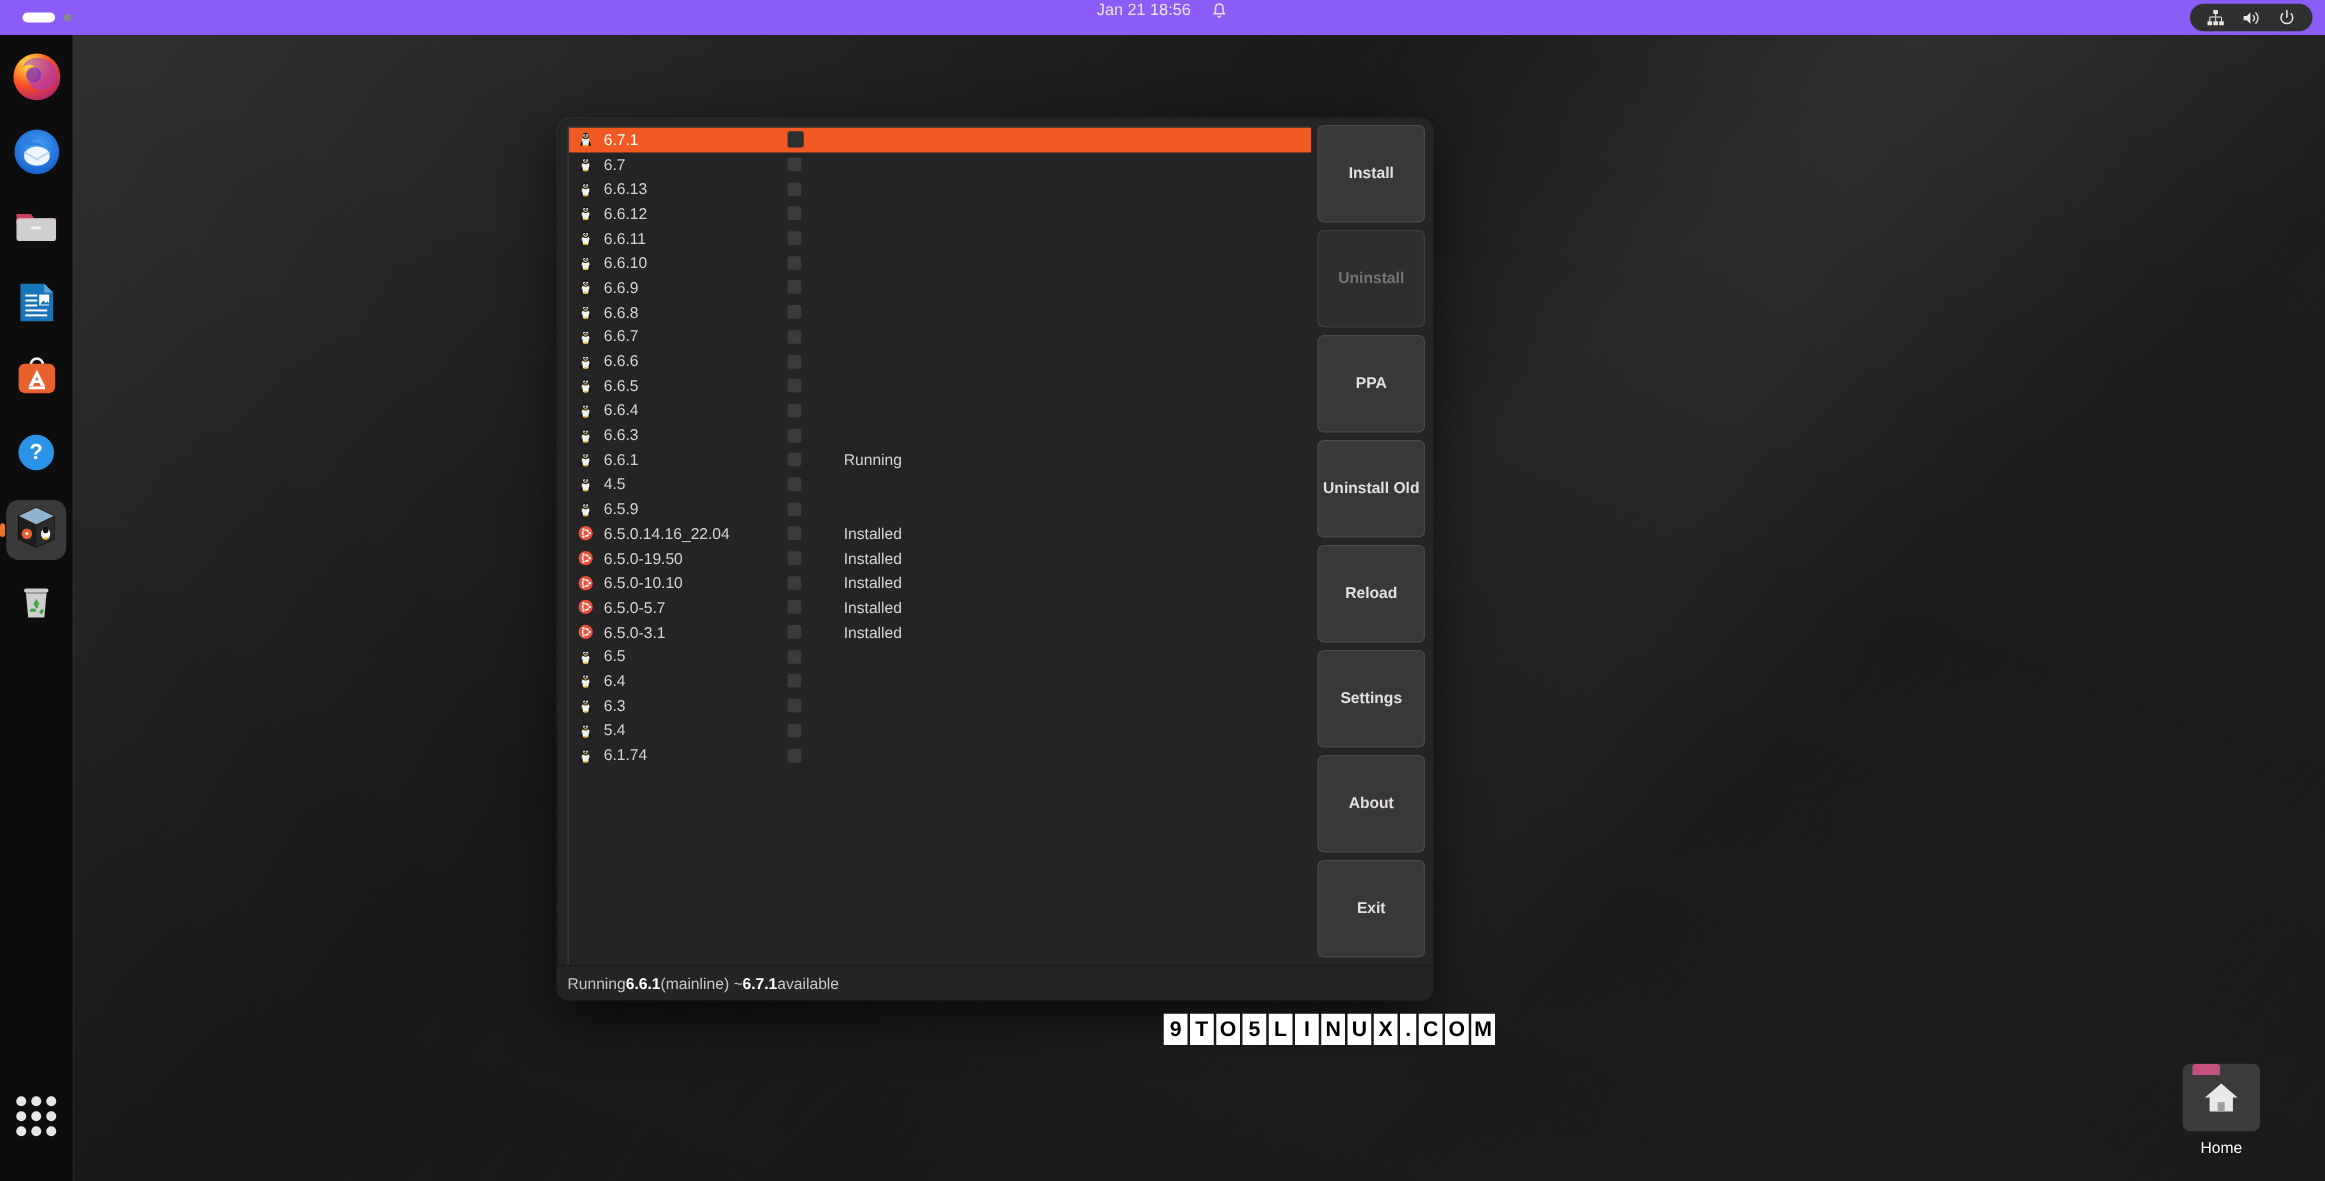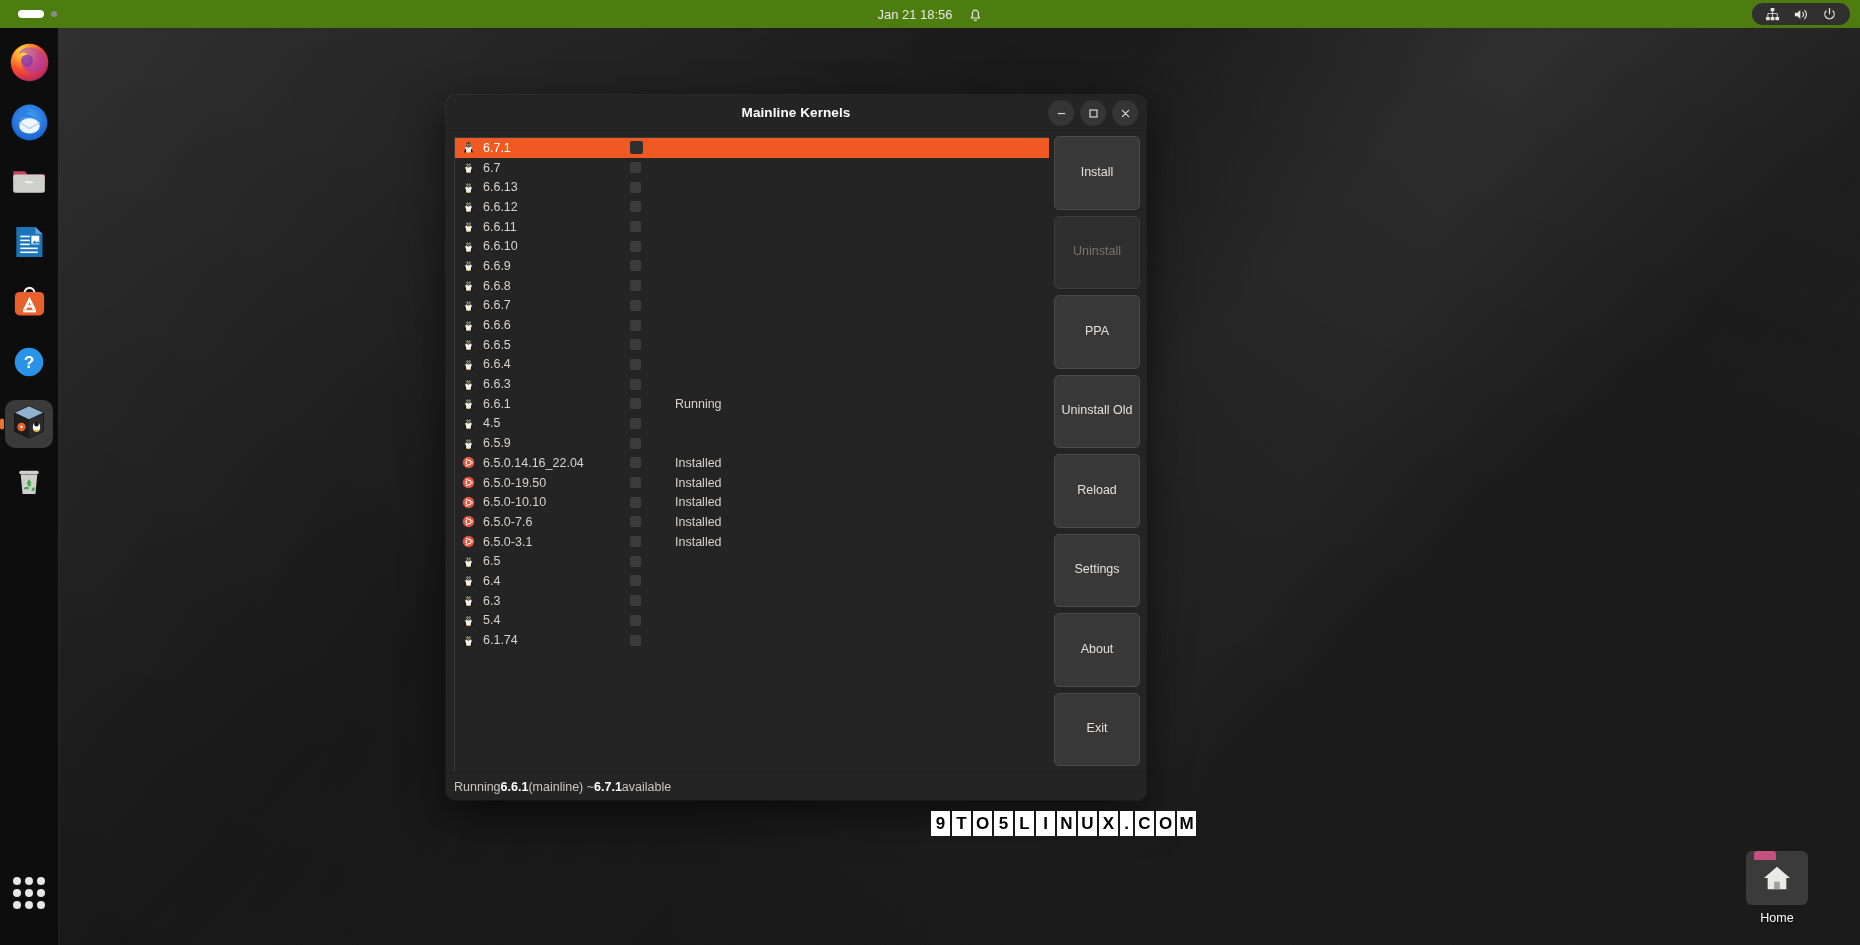--- a/index.html
+++ b/index.html
@@ -23,22 +23,22 @@
                 rgba(0,0,0,0.25) 48%, rgba(255,255,255,0.02) 66%, rgba(0,0,0,0.33) 100%);
   }
   .ws2 {
     left: 60px; top: 28px; width: 1800px; height: 917px;
     background: linear-gradient(200deg, rgba(255,255,255,0.03) 0%, rgba(0,0,0,0) 40%, rgba(0,0,0,0.2) 100%);
   }
 
   
   #topbar {
     position: absolute; left: 0; top: 0; width: 1860px; height: 28px;
-    background: #4d7c0f;
-    display: flex; align-items: center;
+    background: #8b5cf6;
+    display: flex; 
     z-index: 60;
   }
   .workspace-indicator {
     display: flex; align-items: center; gap: 7px;
     margin-left: 18px;
   }
   .ws-pill {
     width: 26px; height: 8px; border-radius: 5px; background: #ffffff;
   }
   .ws-dot {
@@ -161,21 +161,21 @@
   .chk {
     width: 11px; height: 11px; background: #3b3b3b; border-radius: 2px;
   }
   .row.selected .chk { background: #2f2f2f; width: 13px; height: 13px; }
   .ico { width: 13px; height: 13px; flex: 0 0 auto; display: block; }
 
   
   .btn-panel {
     width: 97px; flex: 0 0 auto;
     padding: 5px 6px 6px 5px;
-    display: flex; flex-direction: column; gap: 6px;
+    display: flex; flex-direction: column; gap: 6px; font-weight: bold;
   }
   .sbtn {
     flex: 1 1 0; min-height: 0;
     background: #383838; border: 1px solid #4a4a4a; border-radius: 5px;
     color: #e2dfdc; font-size: 12.5px;
     display: flex; align-items: center; justify-content: center;
     font-family: "Liberation Sans", sans-serif;
     text-align: center; line-height: 1.1;
   }
   .sbtn.disabled { background: #2e2e2e; border-color: #3d3d3d; color: #78746f; }
@@ -387,40 +387,20 @@
     <svg width="30" height="28" viewBox="0 0 32 30">
       <path d="M16 3 2 15h4v12h20V15h4Z" fill="#e9e9e7"></path>
       <rect x="13" y="19" width="6" height="8" fill="#9e9e9c"></rect>
     </svg>
   </div>
   <div class="home-label">Home</div>
 </div>
 
 <div id="window">
 
-  <div class="titlebar">
-    <div class="title-text">Mainline Kernels</div>
-    <div class="win-ctrls">
-      <div class="wc">
-        <svg width="11" height="11" viewBox="0 0 12 12">
-            <rect x="2" y="5.4" width="8" height="1.3" fill="#d8d6d4"></rect>
-          </svg>
-      </div>
-      <div class="wc">
-        <svg width="11" height="11" viewBox="0 0 12 12">
-            <rect x="2.2" y="2.2" width="7.6" height="7.6" fill="none" stroke="#d8d6d4" stroke-width="1.3"></rect>
-          </svg>
-      </div>
-      <div class="wc">
-        <svg width="11" height="11" viewBox="0 0 12 12">
-            <path d="M2.6 2.6 9.4 9.4M9.4 2.6 2.6 9.4" stroke="#d8d6d4" stroke-width="1.3" stroke-linecap="round"></path>
-          </svg>
-      </div>
-    </div>
-  </div>
 
   <div class="win-body">
 
     <div class="list-panel">
       <div class="rows" id="rows-container">
           <div class="row selected">
             <div class="c-kernel">
               <svg class="ico" viewBox="0 0 16 16">
                 <ellipse cx="8" cy="10.2" rx="4.1" ry="4.6" fill="#f2f2f0"></ellipse>
                 <path d="M8 1.4c2 0 3 1.6 3 3.5 0 2.1-1 3-3 3s-3-.9-3-3c0-1.9 1-3.5 3-3.5Z" fill="#141414"></path>
@@ -836,21 +816,21 @@
               <svg class="ico" viewBox="0 0 16 16">
                 <circle cx="8" cy="8" r="7" fill="#e8523a"></circle>
                 <circle cx="8" cy="8" r="3" fill="none" stroke="#fff" stroke-width="1.4"></circle>
                 <circle cx="12.1" cy="8" r="1.9" fill="#e8523a"></circle>
                 <circle cx="5.9" cy="11.6" r="1.9" fill="#e8523a"></circle>
                 <circle cx="5.9" cy="4.4" r="1.9" fill="#e8523a"></circle>
                 <circle cx="12.1" cy="8" r="1.15" fill="#fff"></circle>
                 <circle cx="5.9" cy="11.6" r="1.15" fill="#fff"></circle>
                 <circle cx="5.9" cy="4.4" r="1.15" fill="#fff"></circle>
               </svg>
-              <span>6.5.0-7.6</span>
+              <span>6.5.0-5.7</span>
             </div>
             <div class="c-lock">
               <span class="chk"></span>
             </div>
             <div class="c-status">Installed</div>
             <div class="c-notes"></div>
           </div>
           <div class="row">
             <div class="c-kernel">
               <svg class="ico" viewBox="0 0 16 16">

